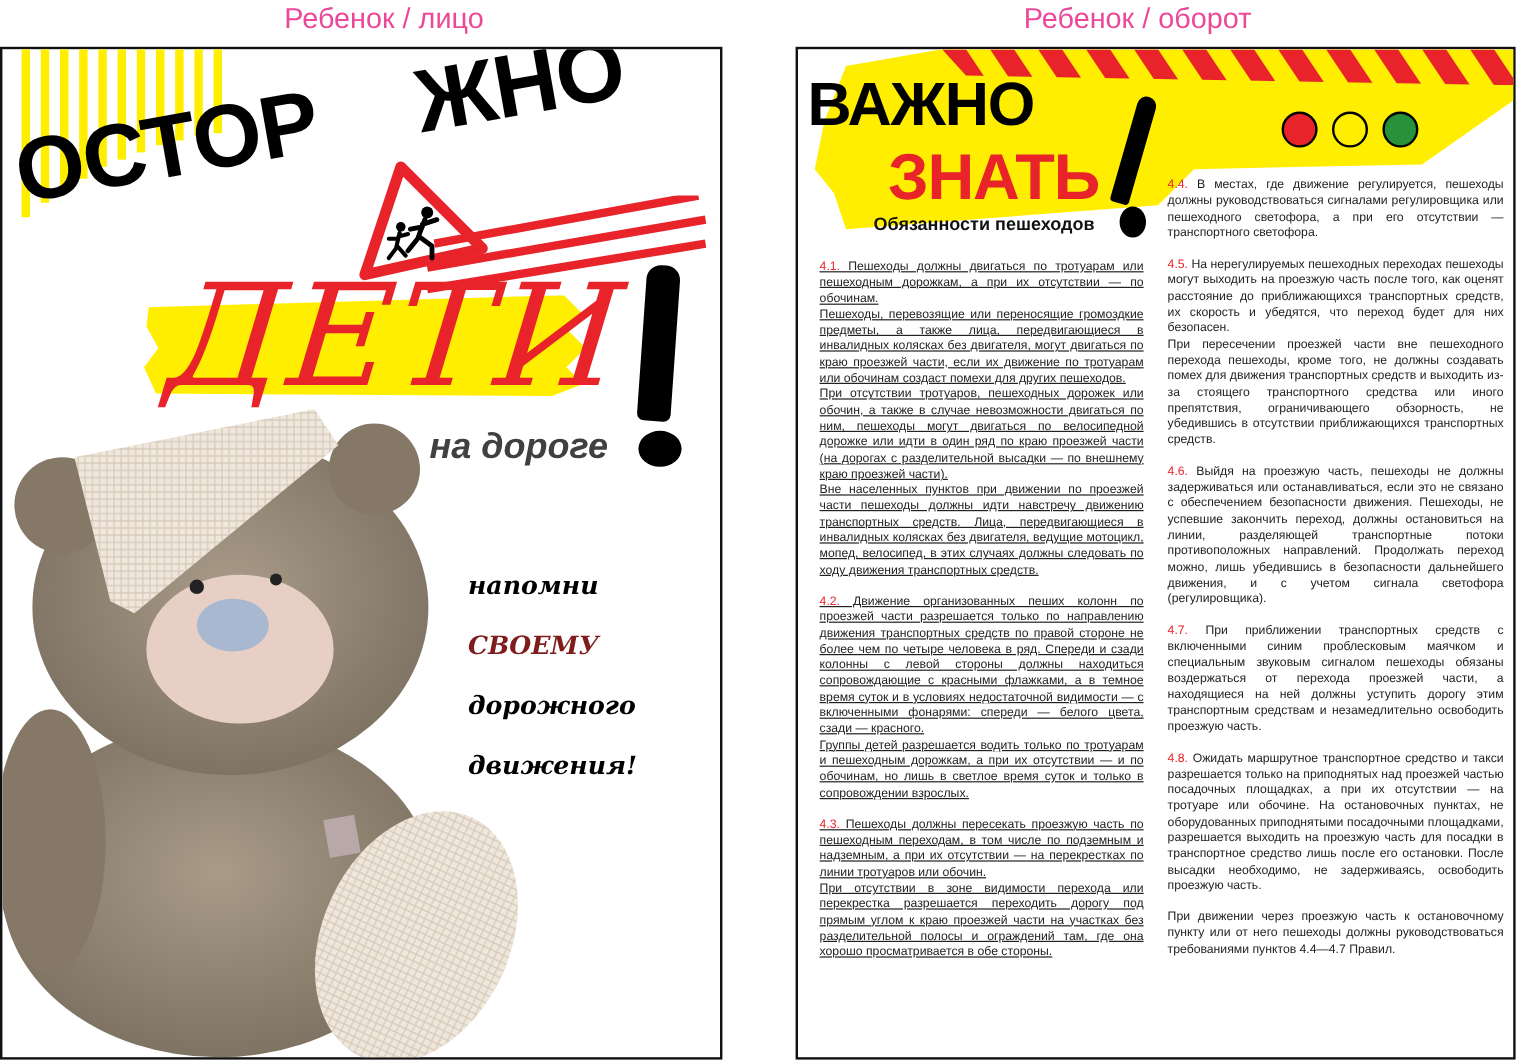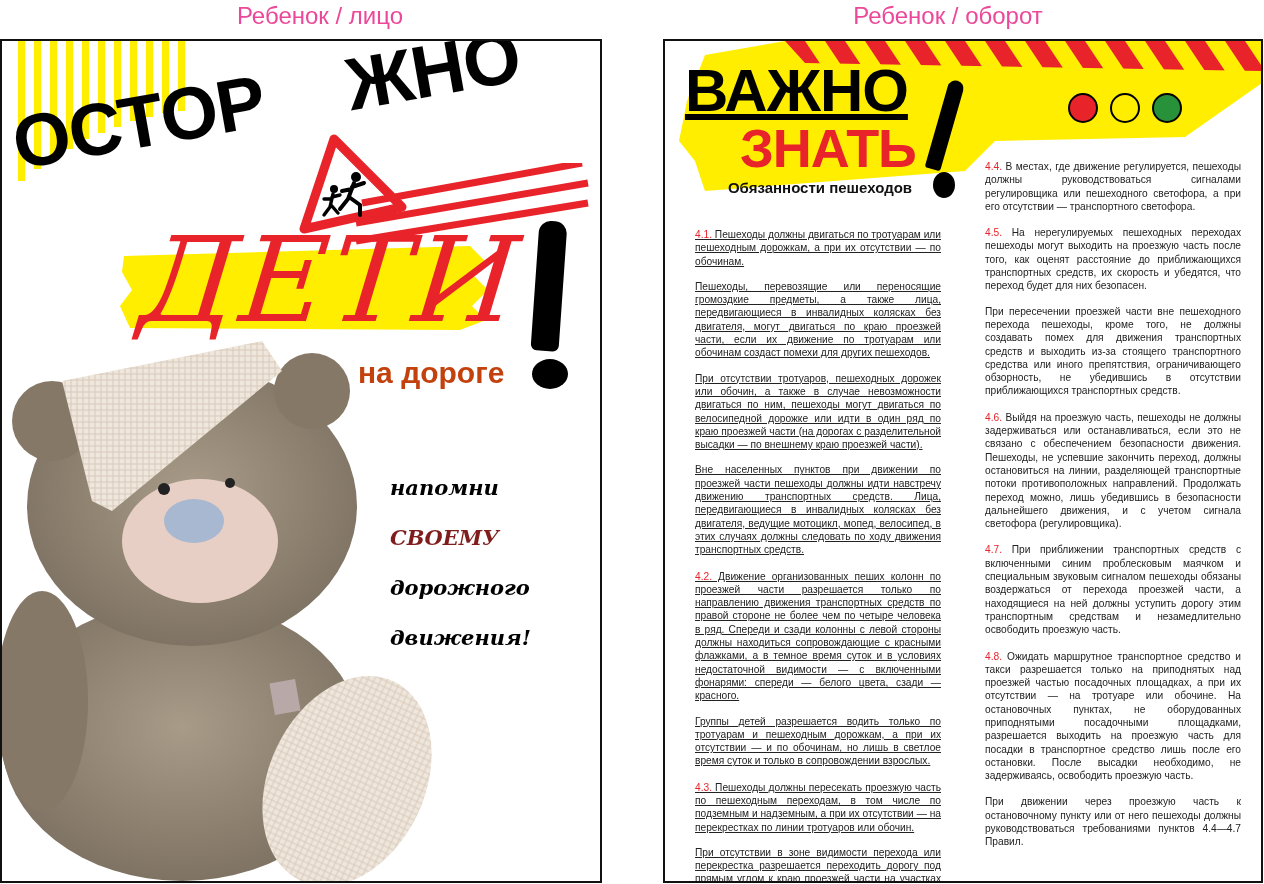--- a/index.html
+++ b/index.html
@@ -23,48 +23,48 @@
   .title-caution .gap { display: inline-block; width: 84px; }
   .sign { position: absolute; left: 292px; top: 92px; width: 116px; height: 102px; }
   .redlines { position: absolute; left: 350px; top: 122px; width: 240px; height: 90px; }
 
   .yellow-band { position: absolute; left: 118px; top: 205px; width: 370px; height: 88px; }
   .title-kids { position: absolute; left: 140px; top: 180px; font-family: "DejaVu Serif", serif; font-style: italic;
     font-size: 118px; color: #e8232a; letter-spacing: 4px; line-height: 1; transform: skewX(-6deg); }
   .exclaim-bar { position: absolute; left: 533px; top: 180px; width: 28px; height: 130px; background: #000;
     border-radius: 12px 12px 6px 6px; transform: rotate(4deg); }
   .exclaim-dot { position: absolute; left: 530px; top: 318px; width: 36px; height: 30px; background: #000; border-radius: 50%; }
-  .on-road { position: absolute; left: 356px; top: 315px; font-size: 30px; font-weight: bold; color: #c2410c; }
+  .on-road { position: absolute; left: 356px; top: 315px; font-size: 30px; font-weight: bold; color: #404040; font-style: italic; }
 
   .bear { position: absolute; left: 0; top: 300px; width: 440px; height: 544px; }
 
   .reminder { position: absolute; left: 388px; top: 422px; font-family: "DejaVu Serif", serif; font-style: italic;
     font-weight: bold; font-size: 21px; line-height: 50px; color: #000; }
   .reminder .red { color: #7f1d1d; }
 
   
   .back-band { position: absolute; left: 0; top: 0; width: 600px; height: 190px; }
   .lights { position: absolute; top: 52px; left: 403px; display: flex; gap: 12px; }
   .light { width: 30px; height: 30px; border-radius: 50%; border: 2px solid #000; }
 
-  .title-important { position: absolute; left: 20px; top: 20px; font-size: 60px; font-weight: bold; color: #000;
-    line-height: 1; letter-spacing: -1px; text-decoration: underline; }
+  .title-important { position: absolute; left: 8px; top: 20px; font-size: 51px; font-weight: bold; color: #000;
+    line-height: 1; letter-spacing: -1px; }
   .title-know { position: absolute; left: 75px; top: 80px; font-size: 54px; font-weight: bold; color: #e8232a;
     line-height: 1; letter-spacing: -1px; }
   .big-exclaim { position: absolute; left: 272px; top: 38px; width: 16px; height: 92px; background: #000;
     border-radius: 8px 8px 3px 3px; transform: rotate(16deg); }
   .big-dot { position: absolute; left: 268px; top: 131px; width: 22px; height: 26px; background: #000; border-radius: 50%; }
 
   .duties-title { position: absolute; left: 20px; top: 138px; width: 270px; text-align: center; font-size: 15px;
     font-weight: bold; color: #111; }
 
   .col { position: absolute; font-size: 10.2px; line-height: 13.3px; color: #222; text-align: justify; }
   .col.left { left: 18px; top: 175px; width: 270px; text-decoration: underline; }
   .col.right { left: 308px; top: 107px; width: 280px; }
-  .col p { margin: 12px; }
+  .col p { margin: 0; }
   .col .para { margin-bottom: 13px; }
   .num { color: #e8232a; }
 </style>
 </head>
 <body>
 
 <div class="caption left">Ребенок / лицо</div>
 <div class="caption right">Ребенок / оборот</div>
 
 <div class="panel front">

